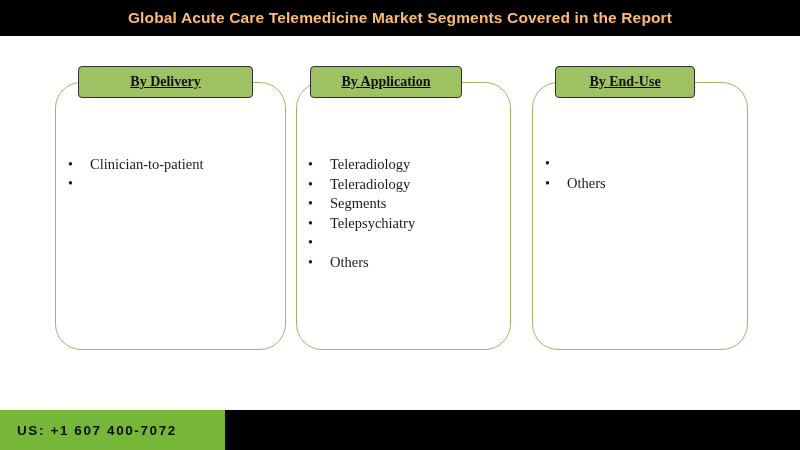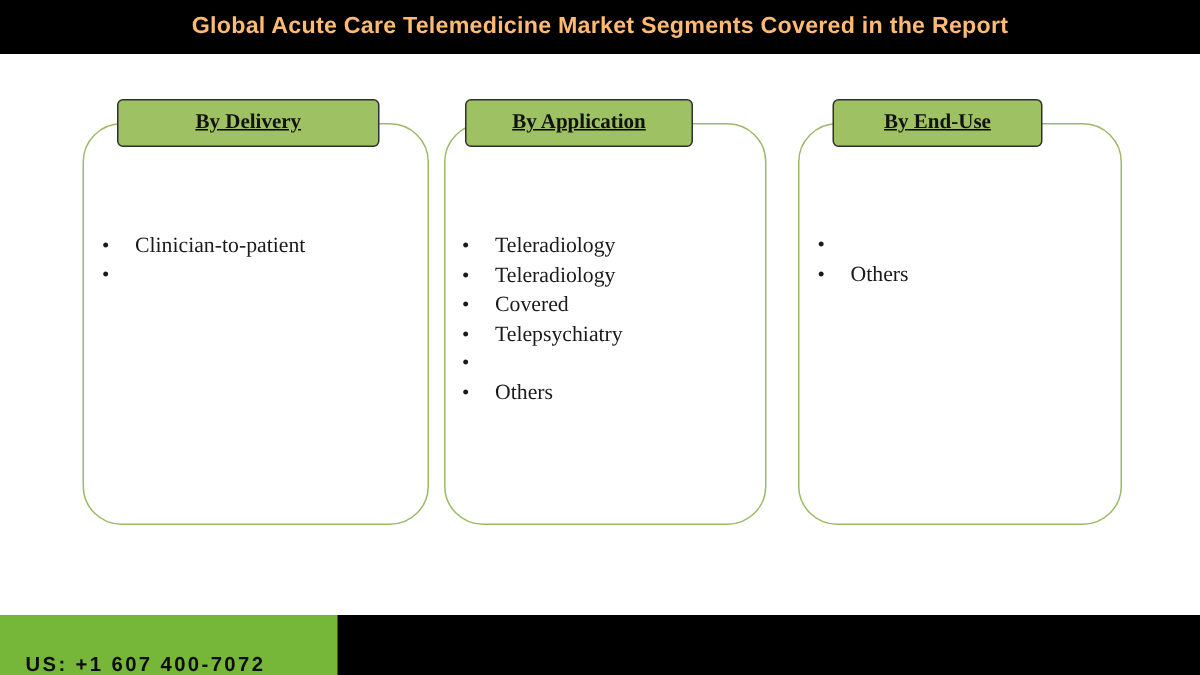--- a/index.html
+++ b/index.html
@@ -127,21 +127,21 @@
     background: #000000;
   }
   .phone-bar {
     position: absolute;
     left: 0;
     top: 0;
     width: 225px;
     height: 40px;
     background: #76b739;
     display: flex;
-    align-items: flex-end;
+    align-items: center;
   }
   .phone-text {
     margin-left: 17px;
     font-family: "Liberation Sans", sans-serif;
     font-weight: bold;
     font-size: 13.5px;
     letter-spacing: 1.6px;
     color: #0c0c0c;
     white-space: nowrap;
   }
@@ -200,21 +200,21 @@
     <li>
       <span class="bullet">•</span>
       <span class="li-text">Teleradiology</span>
     </li>
     <li>
       <span class="bullet">•</span>
       <span class="li-text">Teleradiology</span>
     </li>
     <li>
       <span class="bullet">•</span>
-      <span class="li-text">Covered</span>
+      <span class="li-text">Segments</span>
     </li>
     <li>
       <span class="bullet">•</span>
       <span class="li-text">Telepsychiatry</span>
     </li>
     <li>
       <span class="bullet">•</span>
     </li>
     <li>
       <span class="bullet">•</span>

